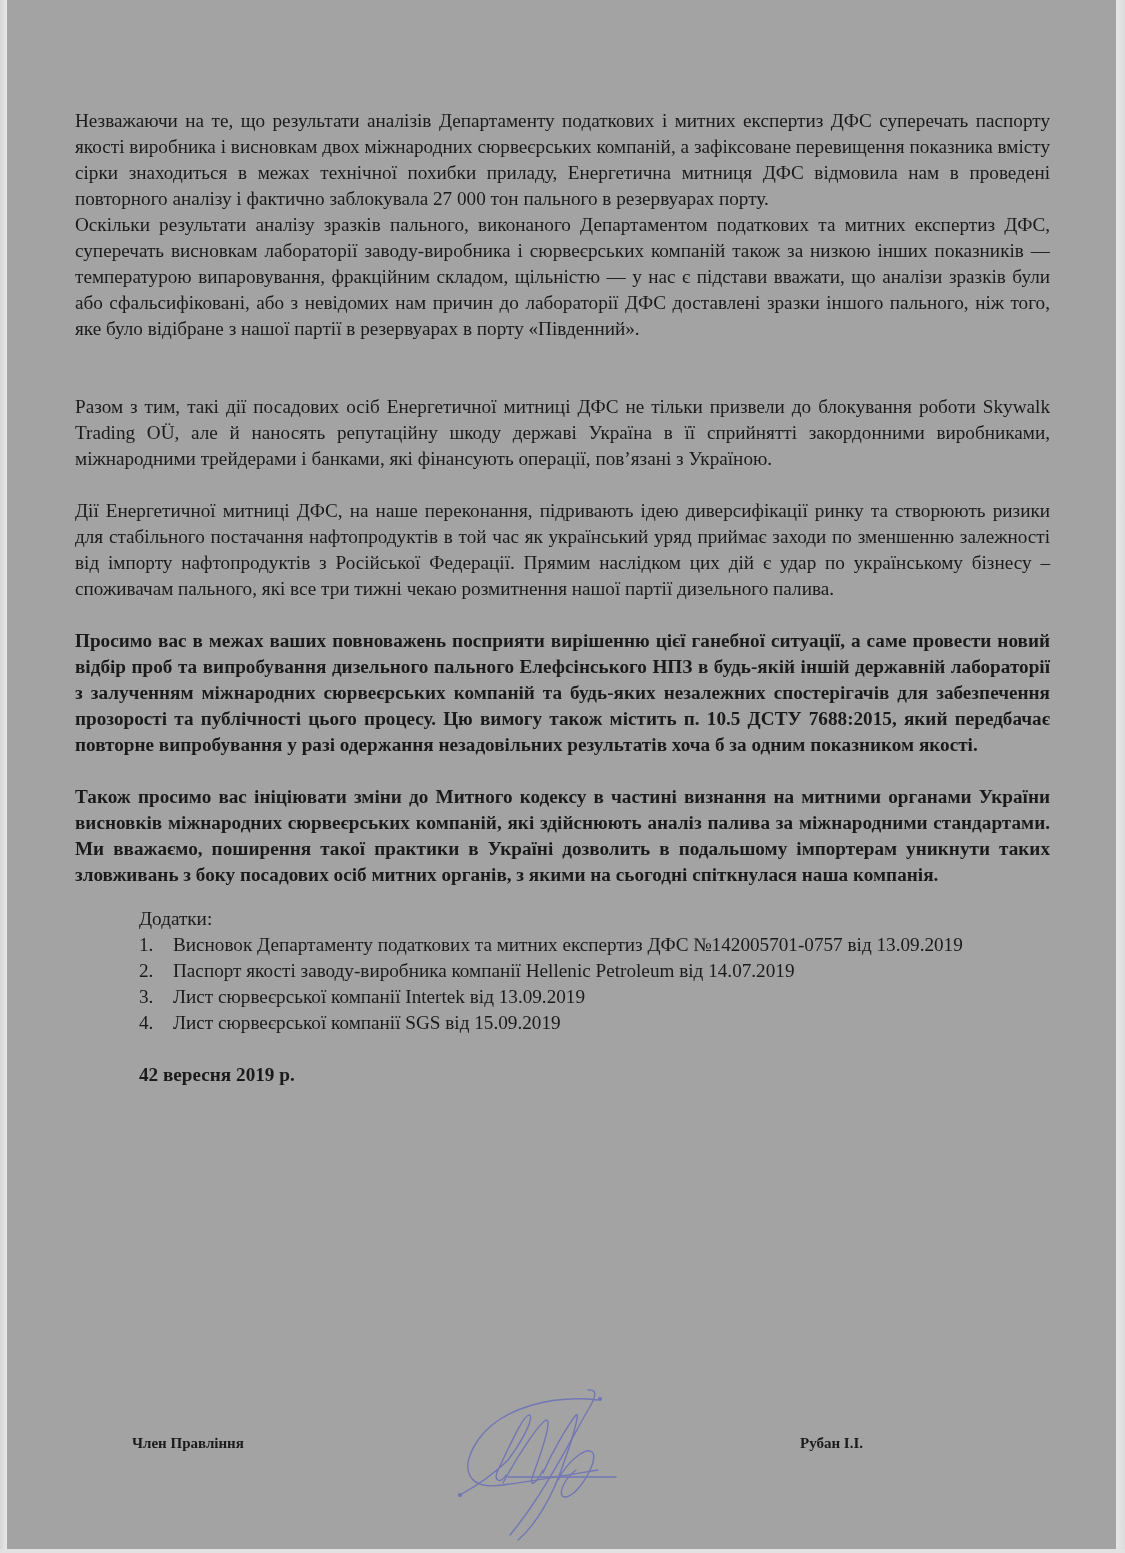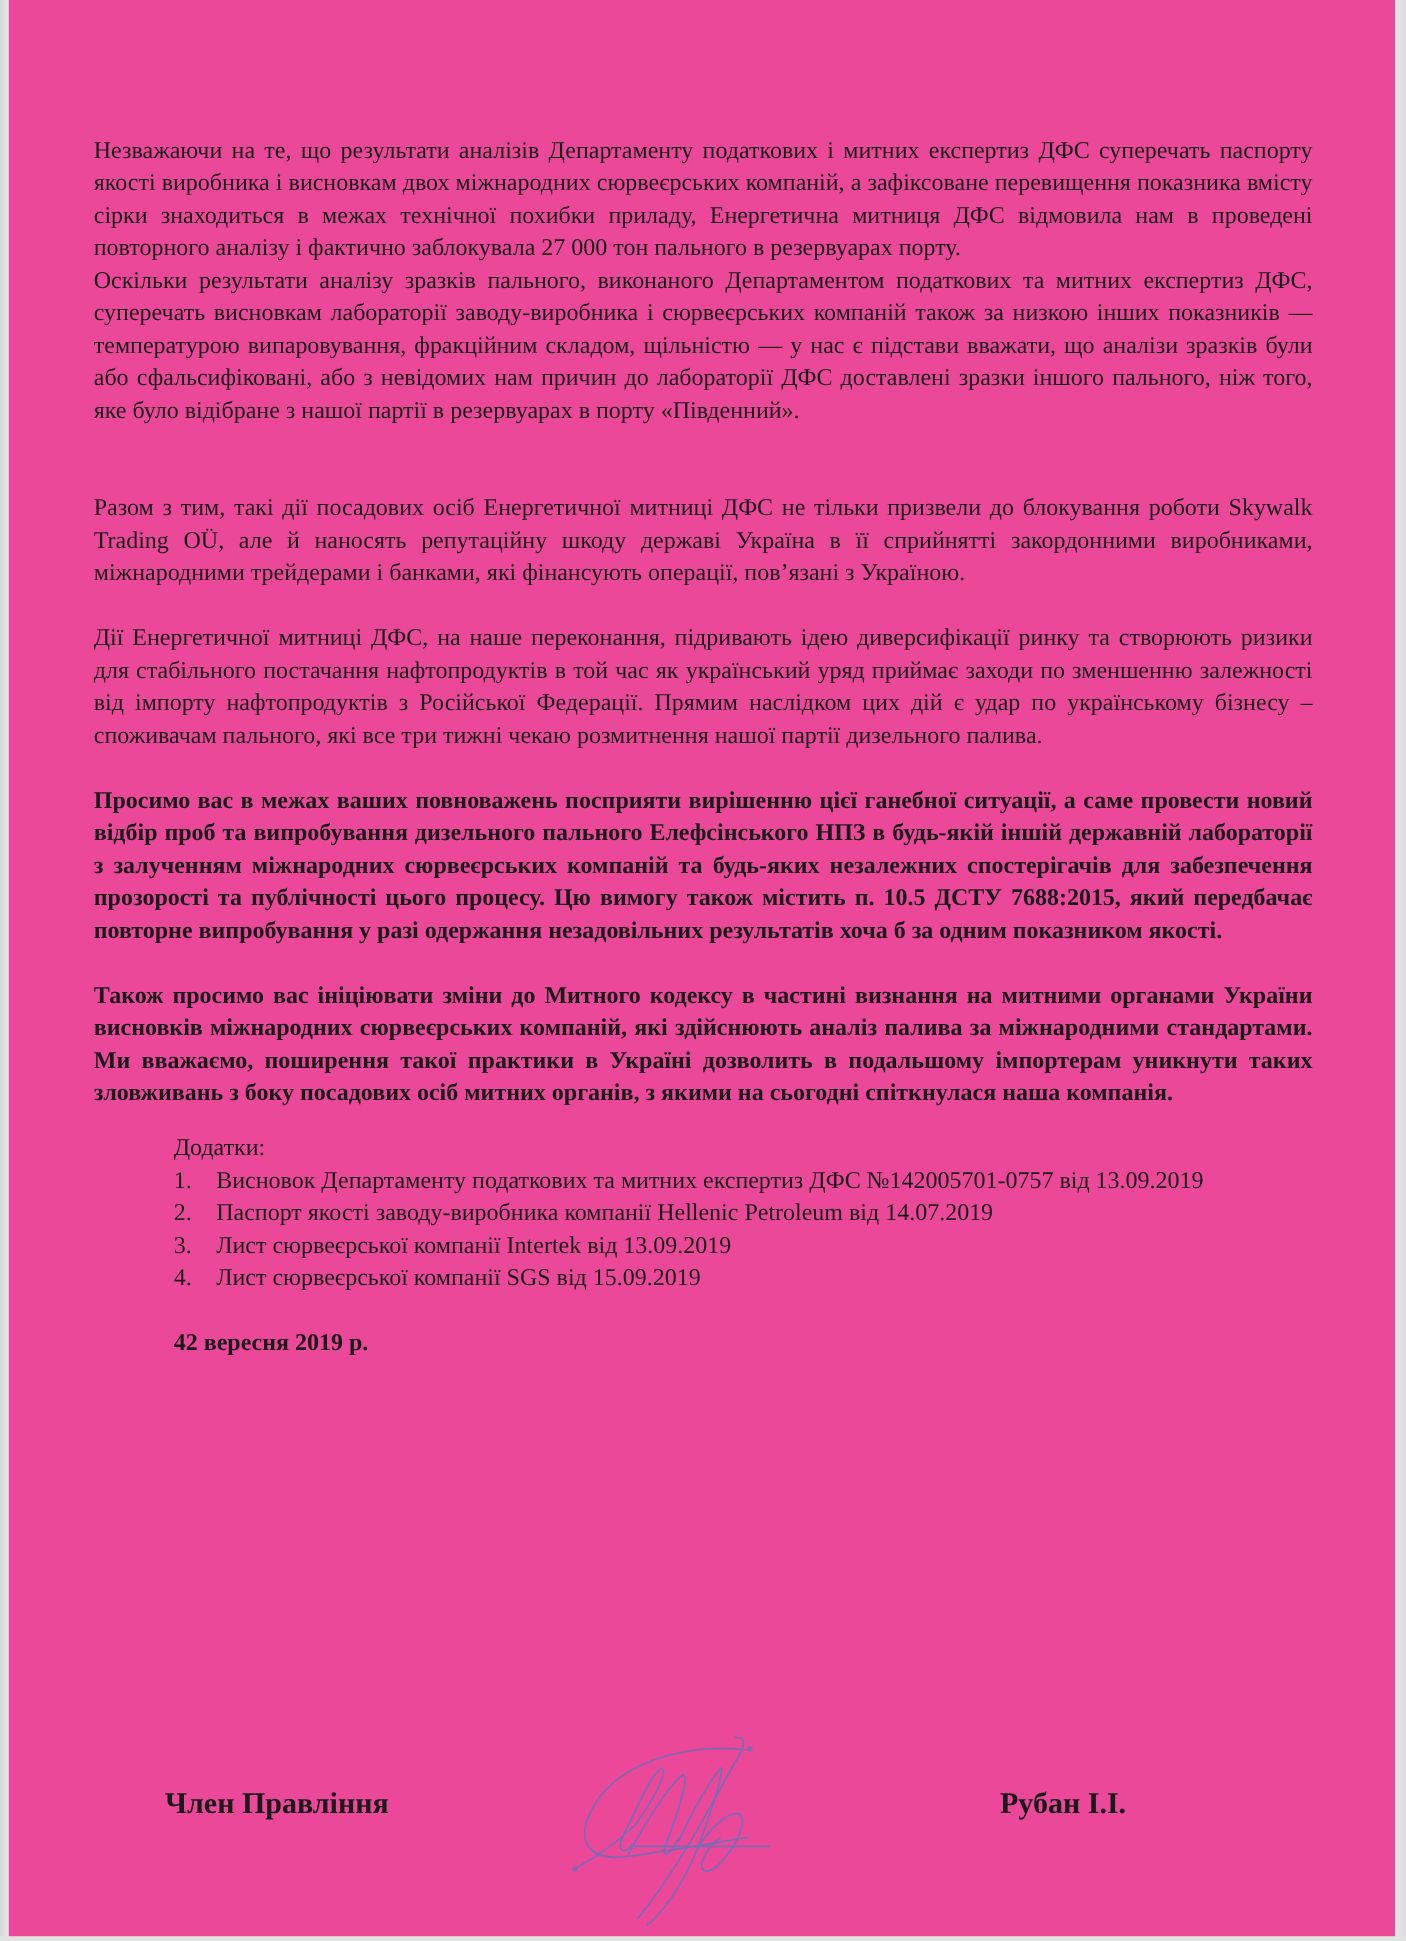--- a/index.html
+++ b/index.html
@@ -24,21 +24,21 @@
       background: linear-gradient(to right, #e6e6e6, #dcdcdc);
     }
     .edge-bottom {
       position: absolute; left: 0; bottom: 0; width: 1125px; height: 4px;
       background: #e2e2e2;
     }
     .page {
       position: absolute;
       left: 7px; top: 0;
       width: 1109px; height: 1549px;
-      background: #ec4899;
+      background: #a3a3a3;
     }
     .content {
       position: absolute;
       left: 68px;
       top: 108px;
       width: 975px;
       font-size: 19.2px;
       line-height: 26px;
     }
     .para {
@@ -71,21 +71,21 @@
       margin-top: 26px;
       padding-left: 64px;
       font-weight: bold;
     }
     .sign-row {
       position: absolute;
       left: 132px;
       top: 1430px;
       width: 780px;
       height: 26px;
-      font-size: 24px;
+      font-size: 15px;
       line-height: 26px;
       font-weight: bold;
     }
     .position { position: absolute; left: 0; top: 0; }
     .signer { position: absolute; left: 668px; top: 0; white-space: nowrap; text-align: center; }
     .signature {
       position: absolute;
       left: 448px;
       top: 1385px;
       width: 170px;

